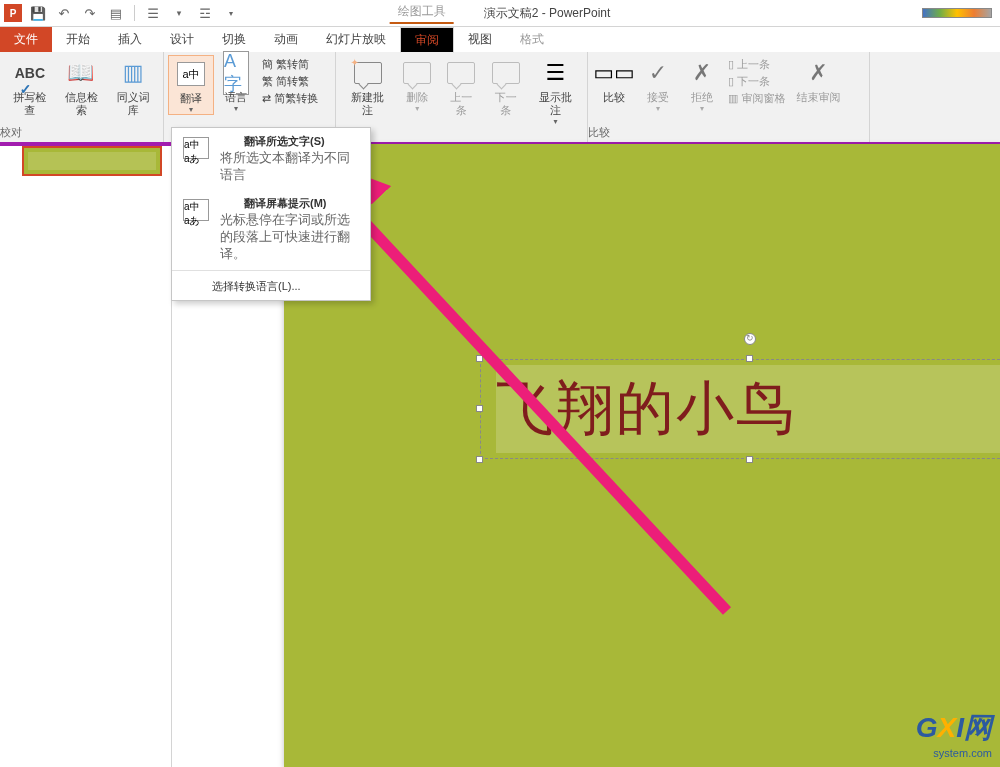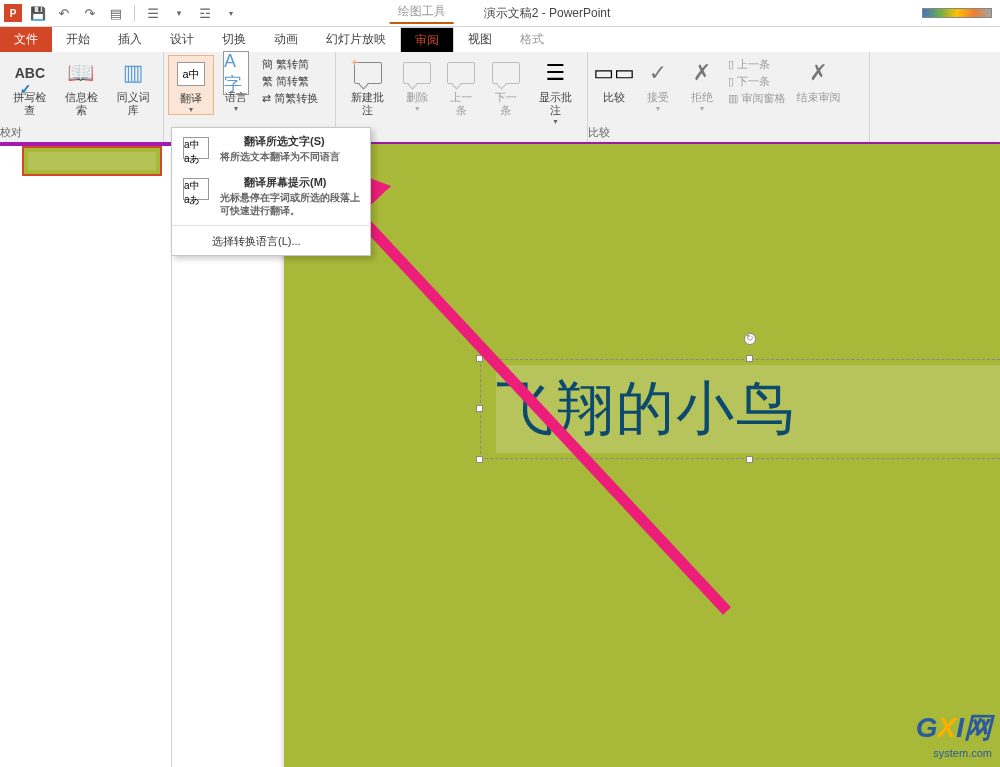--- a/index.html
+++ b/index.html
@@ -47,34 +47,34 @@
 .icon-comment::after { content: ""; position: absolute; bottom: -5px; left: 5px; width: 6px; height: 6px; border-left: 1.5px solid #888; border-bottom: 1.5px solid #888; transform: rotate(-45deg); background: #f1f1f1; }
 .icon-comment.new::before { content: "✦"; color: #f4b183; position: absolute; top: -6px; left: -4px; font-size: 10px; }
 
 
 .dropdown-menu { position: absolute; left: 171px; top: 127px; width: 200px; background: #fff; border: 1px solid #c6c6c6; box-shadow: 3px 3px 6px rgba(0,0,0,0.2); z-index: 10; }
 .menu-item { padding: 6px 8px; display: flex; gap: 8px; cursor: pointer; }
 .menu-icon { width: 32px; height: 28px; flex-shrink: 0; display: flex; align-items: center; justify-content: center; font-size: 10px; }
 .menu-icon-box { border: 1px solid #999; background: #fff; width: 26px; height: 22px; position: relative; }
 .menu-text { flex: 1; }
 .menu-title { font-size: 11px; color: #333; font-weight: bold; padding-left: 24px; }
-.menu-desc { font-size: 10px; color: #666; line-height: 1.3; margin-top: 1px; font-weight: bold; }
+.menu-desc { font-size: 13px; color: #666; line-height: 1.3; margin-top: 1px; }
 .menu-sep { height: 1px; background: #e0e0e0; margin: 2px 0; }
 .menu-simple { padding: 6px 10px 6px 40px; font-size: 11px; color: #333; cursor: pointer; }
 
 
 .workspace { position: absolute; top: 146px; left: 0; right: 0; bottom: 0; display: flex; }
 .thumb-panel { width: 172px; background: #fff; border-right: 1px solid #d4d4d4; padding: 0 10px; }
 .thumb { width: 140px; height: 30px; background: #a8b838; border: 2px solid #d24726; margin-left: 12px; position: relative; }
 .thumb::after { content: ""; position: absolute; inset: 4px; background: rgba(255,255,255,0.15); }
 .slide-canvas { position: absolute; left: 284px; top: 0; width: 800px; height: 621px; }
 .textbox { position: absolute; left: 196px; top: 215px; width: 540px; height: 100px; }
 .textbox-border { position: absolute; inset: 0; border: 1px dashed #888; }
 .textbox-inner { position: absolute; left: 16px; top: 6px; right: 4px; bottom: 6px; background: rgba(255,255,255,0.18); display: flex; align-items: center; }
-.textbox-text { font-size: 58px; color: #0c4a6e; font-family: "SimSun", serif; letter-spacing: 2px; }
+.textbox-text { font-size: 58px; color: #7f1d1d; font-family: "SimSun", serif; letter-spacing: 2px; }
 .handle { position: absolute; width: 7px; height: 7px; background: #fff; border: 1px solid #888; }
 .handle.tl { top: -4px; left: -4px; } .handle.tm { top: -4px; left: 50%; margin-left: -4px; }
 .handle.ml { top: 50%; left: -4px; margin-top: -4px; }
 .handle.bl { bottom: -4px; left: -4px; } .handle.bm { bottom: -4px; left: 50%; margin-left: -4px; }
 .rotate-handle { position: absolute; top: -26px; left: 50%; margin-left: -6px; width: 12px; height: 12px; border: 1px solid #888; border-radius: 50%; background: #fff; }
 .rotate-handle::before { content: "↻"; font-size: 9px; color: #888; position: absolute; top: -1px; left: 1px; }
 .arrow-svg { position: absolute; left: 282px; top: 166px; }
 
 
 .watermark { position: absolute; right: 8px; bottom: 8px; text-align: right; z-index: 30; }

